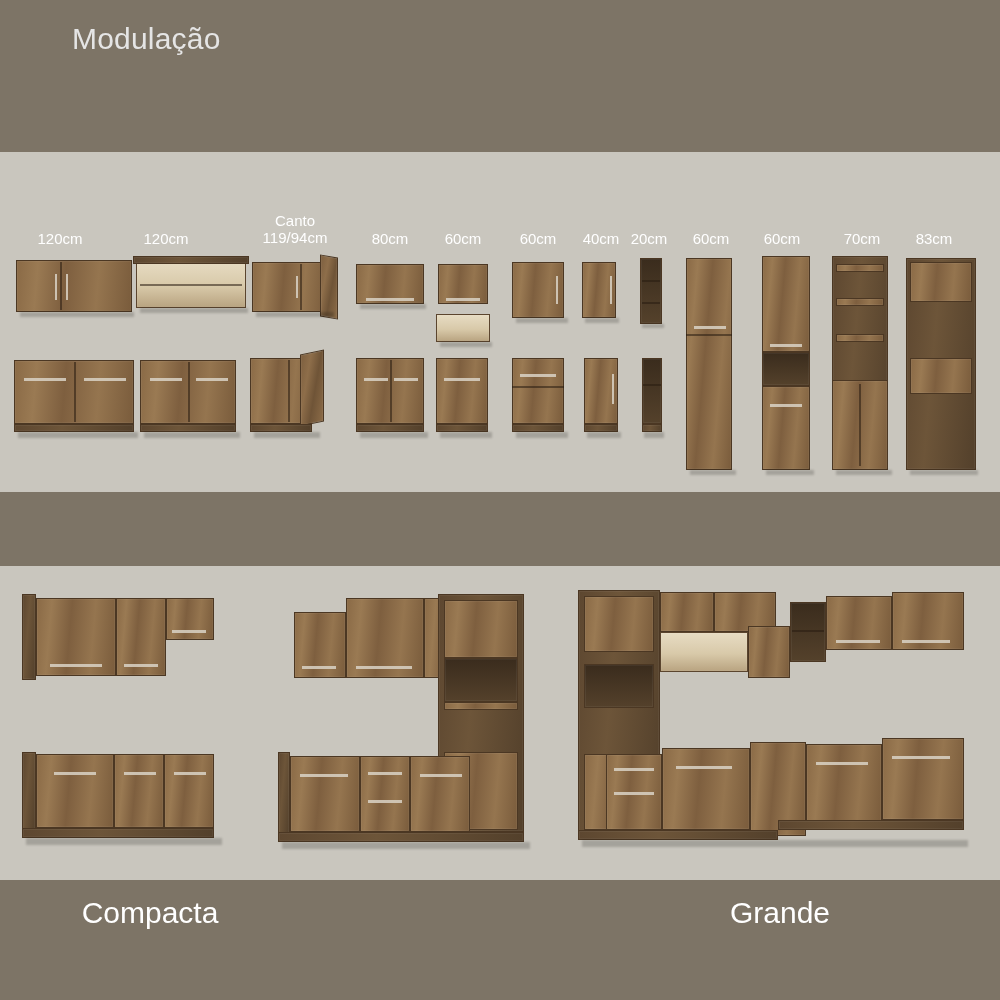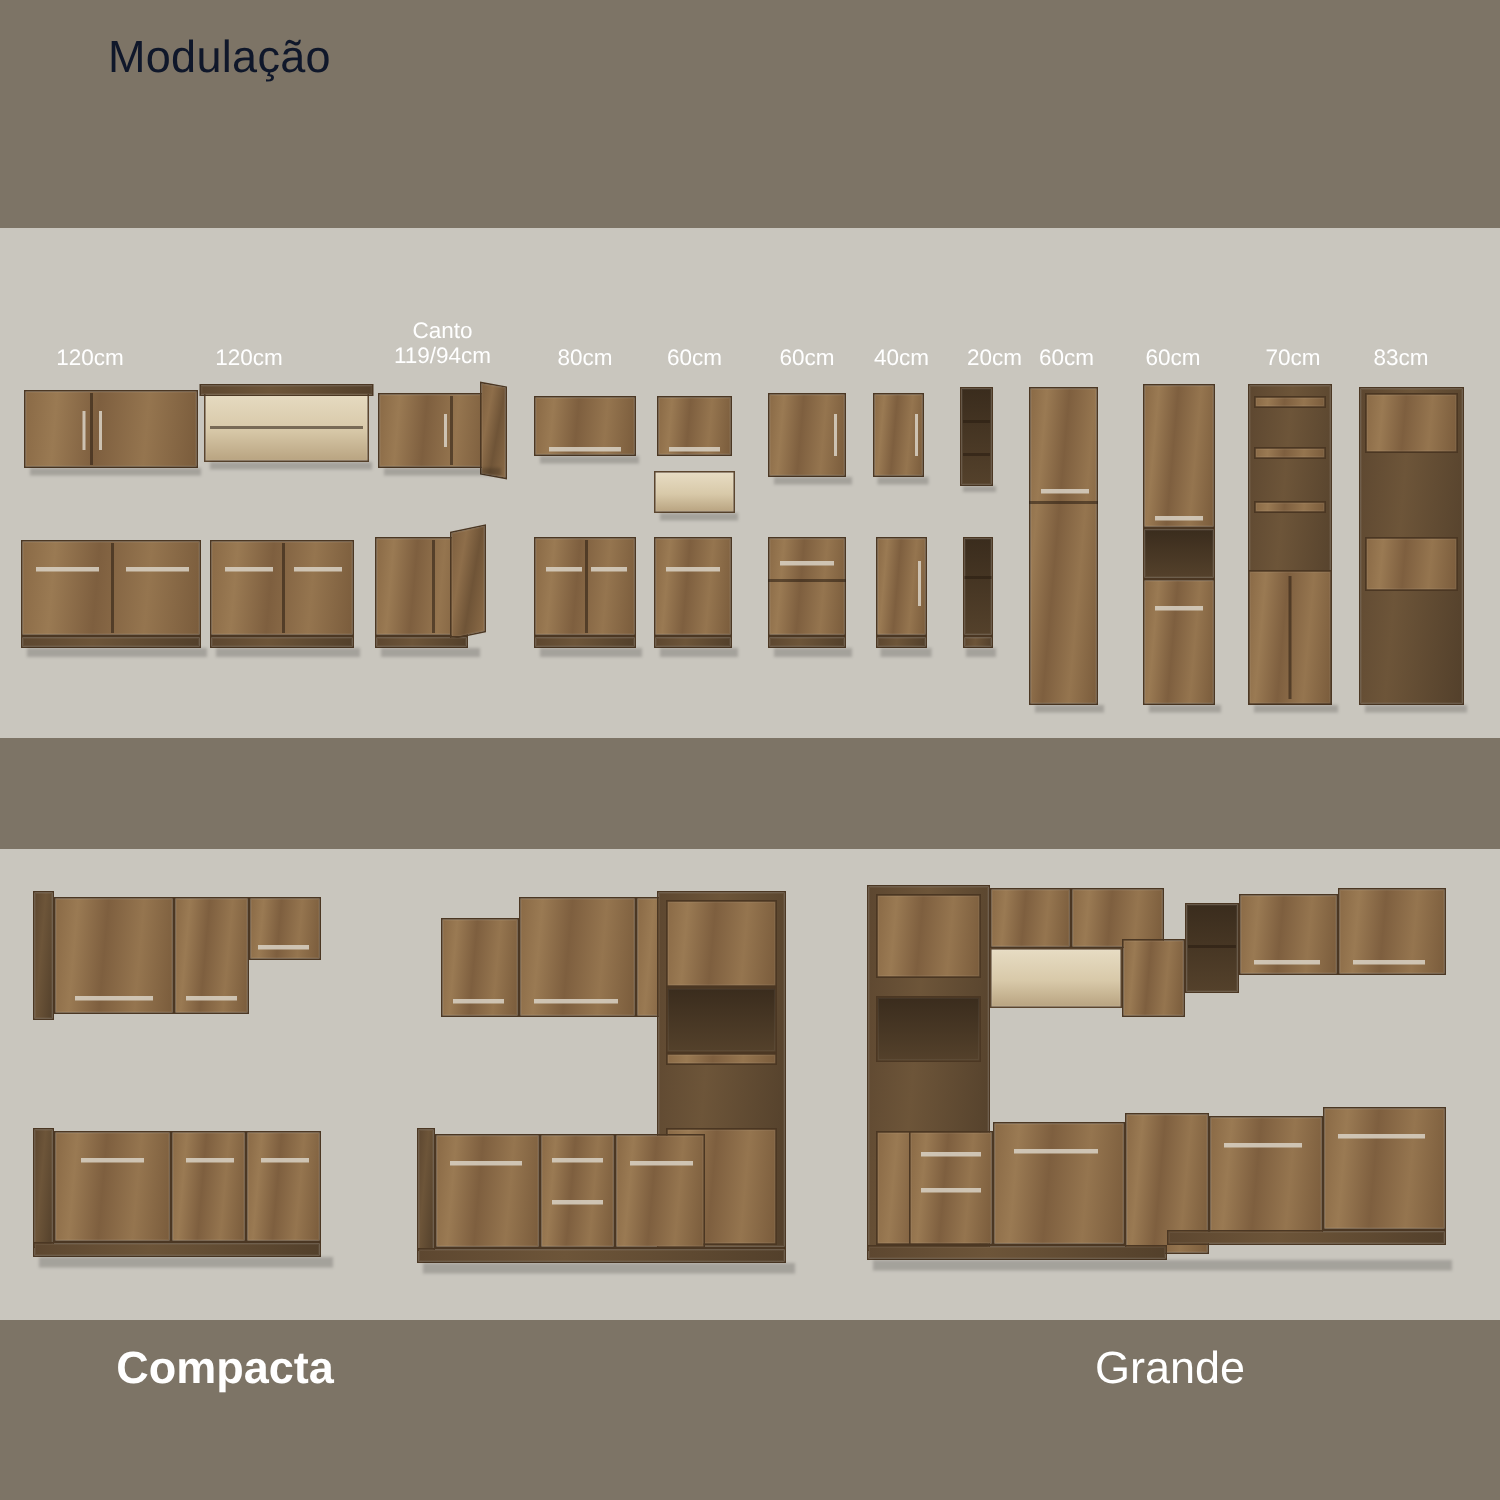--- a/index.html
+++ b/index.html
@@ -11,21 +11,21 @@
   }
   .page { position: relative; width: 1000px; height: 1000px; background: #7d7466; }
 
   
   .header {
     position: absolute; left: 0; top: 0; width: 1000px; height: 152px;
     background: #7d7466;
     padding: 22px 0 0 72px;
   }
   .header .sub {
-    color: #0f172a; font-size: 30px; letter-spacing: .2px; line-height: 34px;
+    color: #e5e5e5; font-size: 30px; letter-spacing: .2px; line-height: 34px;
   }
   .header .title {
     color: #ffffff; font-size: 62px; line-height: 68px; font-weight: 400;
     letter-spacing: .5px; margin-top: 2px;
   }
 
   
   .modules {
     position: absolute; left: 0; top: 152px; width: 1000px; height: 340px;
     background: #c9c6be;
@@ -103,21 +103,21 @@
 
     <div class="labels">
       <div class="lbl" style="left:14px;  top:78px;  width:92px;">120cm</div>
       <div class="lbl" style="left:120px; top:78px;  width:92px;">120cm</div>
       <div class="lbl" style="left:240px; top:60px;  width:110px;">Canto
 119/94cm</div>
       <div class="lbl" style="left:352px; top:78px;  width:76px;">80cm</div>
       <div class="lbl" style="left:428px; top:78px;  width:70px;">60cm</div>
       <div class="lbl" style="left:503px; top:78px;  width:70px;">60cm</div>
       <div class="lbl" style="left:570px; top:78px;  width:62px;">40cm</div>
-      <div class="lbl" style="left:634px; top:78px;  width:58px;">20cm</div>
+      <div class="lbl" style="left:620px; top:78px;  width:58px;">20cm</div>
       <div class="lbl" style="left:678px; top:78px;  width:66px;">60cm</div>
       <div class="lbl" style="left:748px; top:78px;  width:68px;">60cm</div>
       <div class="lbl" style="left:828px; top:78px;  width:68px;">70cm</div>
       <div class="lbl" style="left:898px; top:78px;  width:72px;">83cm</div>
     </div>
 
     <div class="cab" style="left:16px; top:108px; width:116px; height:52px;"></div>
     <div class="divline" style="left:60px; top:110px; width:2px; height:48px;"></div>
     <div class="handle v" style="left:55px; top:122px; height:26px;"></div>
     <div class="handle v" style="left:66px; top:122px; height:26px;"></div>
@@ -305,17 +305,17 @@
       <div class="handle h" style="left:676px; top:200px; width:56px;"></div>
       <div class="handle h" style="left:816px; top:196px; width:52px;"></div>
       <div class="handle h" style="left:892px; top:190px; width:58px;"></div>
       <div class="cab dark" style="left:578px; top:264px; width:200px; height:10px;"></div>
       <div class="cab dark" style="left:778px; top:254px; width:186px; height:10px;"></div>
       <div class="shadow" style="left:582px; top:274px; width:386px; height:7px;"></div>
     </div>
   </div>
 
   <div class="footer">
-    <div class="name" style="left:20px; width:260px;font-weight:bold;">Compacta</div>
+    <div class="name" style="left:20px; width:260px;">Compacta</div>
     <div class="name" style="left:600px; width:360px;">Grande</div>
   </div>
 
 </div>
 
 </body></html>

